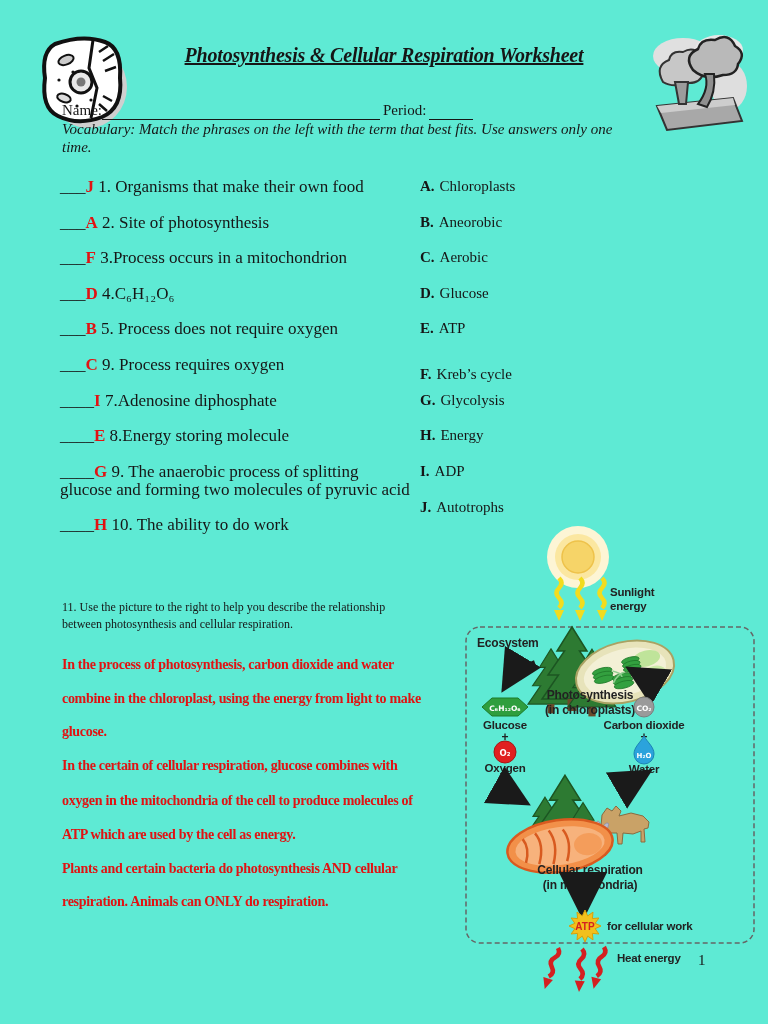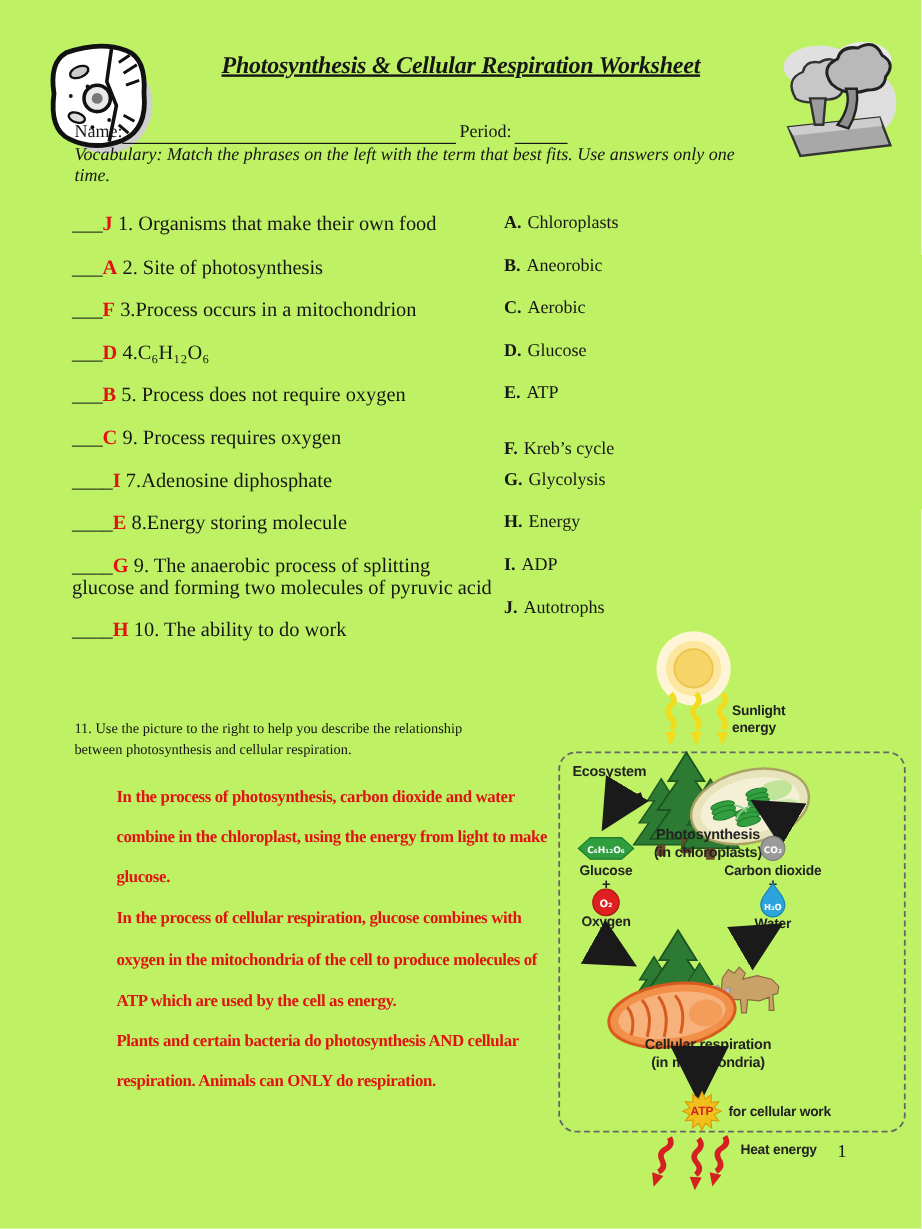--- a/index.html
+++ b/index.html
@@ -1,32 +1,32 @@
 <!DOCTYPE html>
 <html><head>
 <meta charset="utf-8">
 <style>
   html,body{margin:0;padding:0;background:#ffffff;}
-  .page{position:relative;width:768px;height:1024px;background:#bef264;overflow:hidden;
+  .page{position:relative;width:768px;height:1024px;background:#5eead4;overflow:hidden;
         font-family:"Liberation Serif",serif;color:#161616;}
   .abs{position:absolute;}
   .title{left:0;top:44px;width:768px;text-align:center;font-size:20px;font-weight:700;
          font-style:italic;text-decoration:underline;letter-spacing:-0.2px;}
   .fld{font-size:15px;}
   .uline{height:17px;border-bottom:1px solid #161616;}
   .vocab{font-size:15px;font-style:italic;white-space:nowrap;}
   .m-row{position:absolute;left:60px;width:352px;font-size:17px;line-height:18px;}
   .blank{letter-spacing:0;}
   .ans{color:#e11212;font-weight:700;}
   .term{position:absolute;left:420px;font-size:15px;white-space:nowrap;}
   .letter{font-weight:700;}
   .t-text{margin-left:5px;}
   .prompt{position:absolute;left:62px;font-size:12px;white-space:nowrap;}
   .redline{position:absolute;left:62px;font-size:14px;font-weight:700;color:#e11212;
-           white-space:nowrap;letter-spacing:-0.3px;margin-left:35px;}
+           white-space:nowrap;letter-spacing:-0.3px;}
   .pagenum{position:absolute;left:698px;top:952px;font-size:15px;}
   
   .dlab{font-family:"Liberation Sans",sans-serif;font-weight:700;fill:#222;letter-spacing:-0.2px;}
   .s12{font-size:12px;} .s115{font-size:11.5px;}
   .fml{font-family:"DejaVu Sans",sans-serif;font-weight:700;fill:#ffffff;}
   .mid{text-anchor:middle;}
 </style>
 </head>
 <body>
 
@@ -90,21 +90,21 @@
   <div class="term" style="top:427px"><span class="letter">H.</span><span class="t-text">Energy</span></div>
   <div class="term" style="top:463px"><span class="letter">I.</span><span class="t-text">ADP</span></div>
   <div class="term" style="top:499px"><span class="letter">J.</span><span class="t-text">Autotrophs</span></div>
 
   <div class="prompt" style="top:600px">11. Use the picture to the right to help you describe the relationship</div>
   <div class="prompt" style="top:617px">between photosynthesis and cellular respiration.</div>
 
   <div class="redline" style="top:657px">In the process of photosynthesis, carbon dioxide and water</div>
   <div class="redline" style="top:691px">combine in the chloroplast, using the energy from light to make</div>
   <div class="redline" style="top:724px">glucose.</div>
-  <div class="redline" style="top:758px">In the process of cellular respiration, glucose combines with</div>
+  <div class="redline" style="top:758px">In the certain of cellular respiration, glucose combines with</div>
   <div class="redline" style="top:793px">oxygen in the mitochondria of the cell to produce molecules of</div>
   <div class="redline" style="top:827px">ATP which are used by the cell as energy.</div>
   <div class="redline" style="top:861px">Plants and certain bacteria do photosynthesis AND cellular</div>
   <div class="redline" style="top:894px">respiration. Animals can ONLY do respiration.</div>
 
   <svg class="abs" style="left:455px;top:520px" width="313" height="480" viewBox="0 0 313 480">
     <defs>
       <marker id="mb" markerWidth="8" markerHeight="8" refX="5.5" refY="3.5" orient="auto">
         <path d="M0,0 L7,3.5 L0,7 Z" fill="#1a1a1a"></path>
       </marker>

